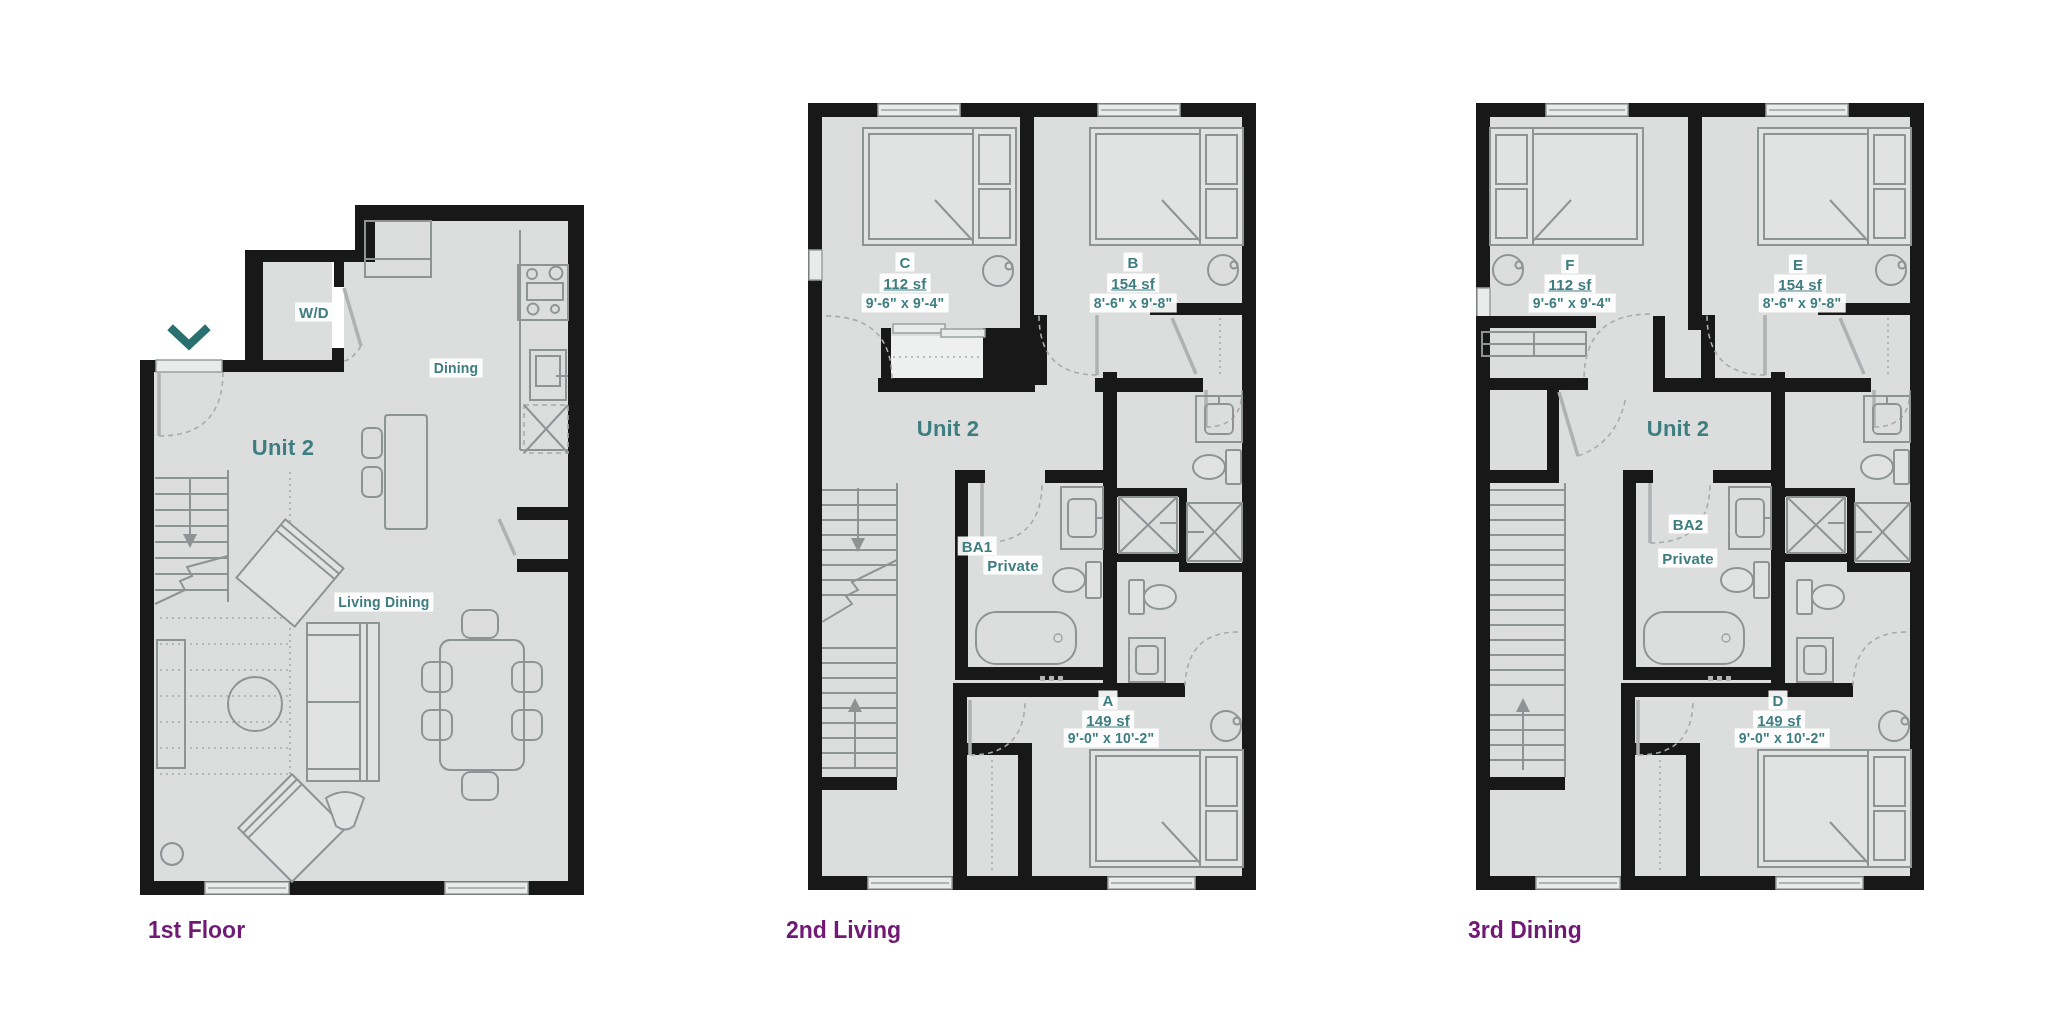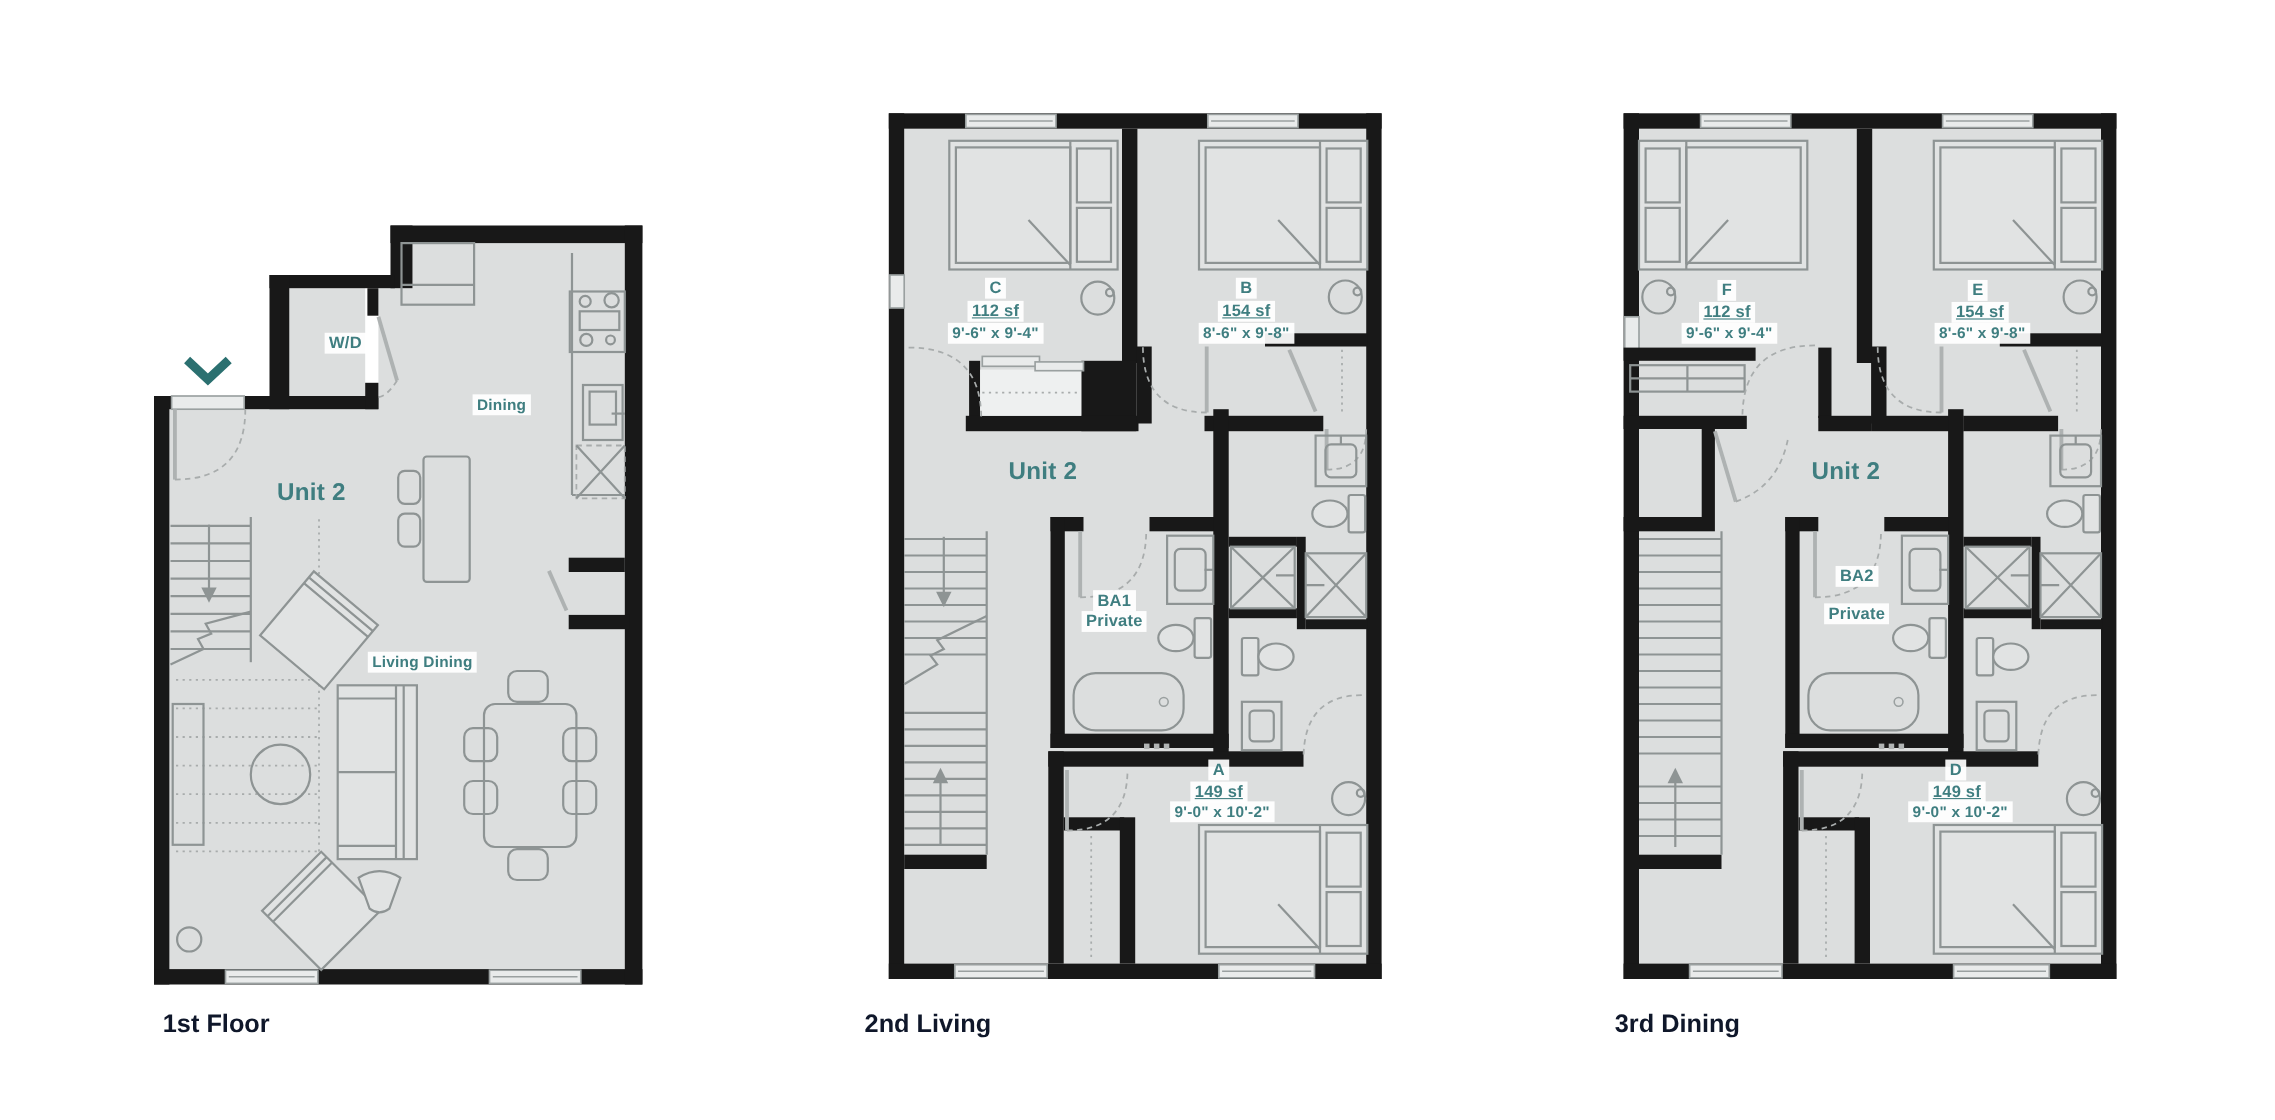--- a/index.html
+++ b/index.html
@@ -19,21 +19,21 @@
   .leaf{fill:none;stroke:#aeb2b2;stroke-width:3.5;}
   .arrowhead{fill:#8e9494;}
   .chev{fill:none;stroke:#2b7070;stroke-width:8;stroke-linecap:square;stroke-linejoin:miter;}
   
   .lbl{position:absolute;transform:translate(-50%,-50%);font-weight:700;font-size:15px;
        color:#3f7e80;white-space:nowrap;letter-spacing:.2px;line-height:19px;}
   .lbl.bg{background:rgba(255,255,255,.93);padding:0 4px;}
   .lbl.area{font-size:15px;text-decoration:underline;}
   .lbl.dims{font-size:14px;}
   .lbl.unit{font-size:22px;}
-  .caption{position:absolute;font-weight:700;font-size:23px;color:#0f172a;white-space:nowrap;}
+  .caption{position:absolute;font-weight:700;font-size:23px;color:#701a75;white-space:nowrap;}
 </style>
 </head>
 <body>
 
 <div class="canvas">
 
 <svg class="plan-svg" width="2068" height="1018" viewBox="0 0 2068 1018">
 
   <g>
     <path class="floor" d="M375,221 L568,221 L568,881 L154,881 L154,372 L344,372 L344,262 L375,262 Z"></path>
@@ -371,21 +371,21 @@
 <div class="lbl unit" style="left:283px;top:447px">Unit 2</div>
 <div class="lbl bg" style="left:384px;top:602px;font-size:14px">Living Dining</div>
 
 <div class="lbl bg" style="left:905px;top:262px">C</div>
 <div class="lbl bg area" style="left:905px;top:283px">112 sf</div>
 <div class="lbl bg dims" style="left:905px;top:303px">9'-6" x 9'-4"</div>
 <div class="lbl bg" style="left:1133px;top:262px">B</div>
 <div class="lbl bg area" style="left:1133px;top:283px">154 sf</div>
 <div class="lbl bg dims" style="left:1133px;top:303px">8'-6" x 9'-8"</div>
 <div class="lbl unit" style="left:948px;top:428px">Unit 2</div>
-<div class="lbl bg" style="left:1013px;top:546px">BA1</div>
+<div class="lbl bg" style="left:977px;top:546px">BA1</div>
 <div class="lbl bg" style="left:1013px;top:565px">Private</div>
 <div class="lbl bg" style="left:1108px;top:700px">A</div>
 <div class="lbl bg area" style="left:1108px;top:720px">149 sf</div>
 <div class="lbl bg dims" style="left:1111px;top:738px">9'-0" x 10'-2"</div>
 
 <div class="lbl bg" style="left:1570px;top:264px">F</div>
 <div class="lbl bg area" style="left:1570px;top:284px">112 sf</div>
 <div class="lbl bg dims" style="left:1572px;top:303px">9'-6" x 9'-4"</div>
 <div class="lbl bg" style="left:1798px;top:264px">E</div>
 <div class="lbl bg area" style="left:1800px;top:284px">154 sf</div>

